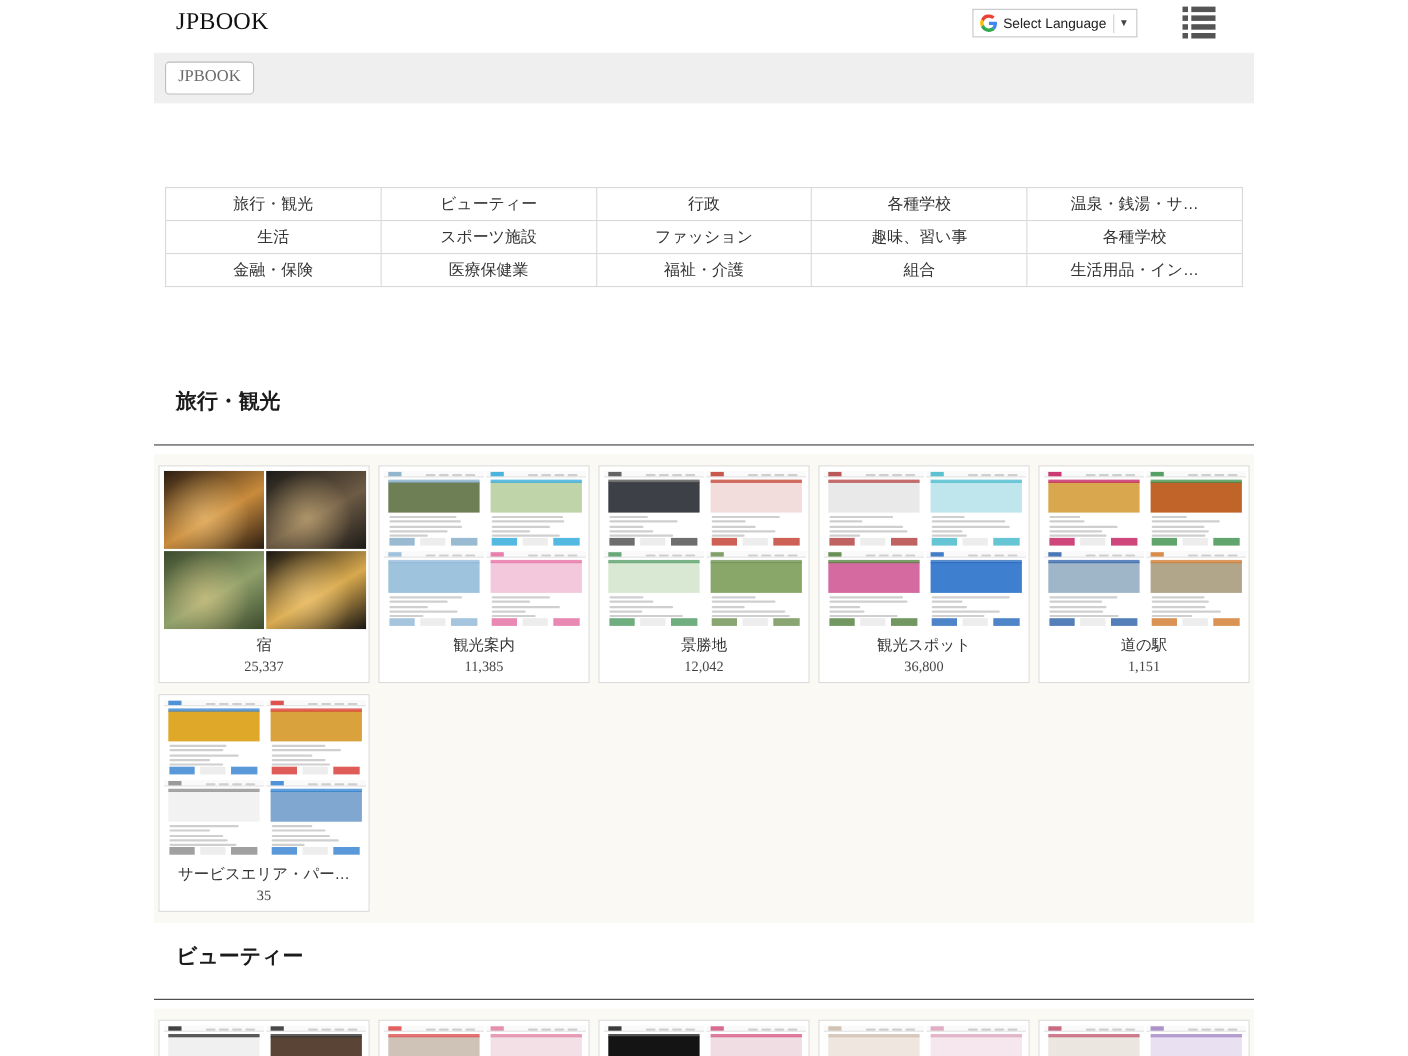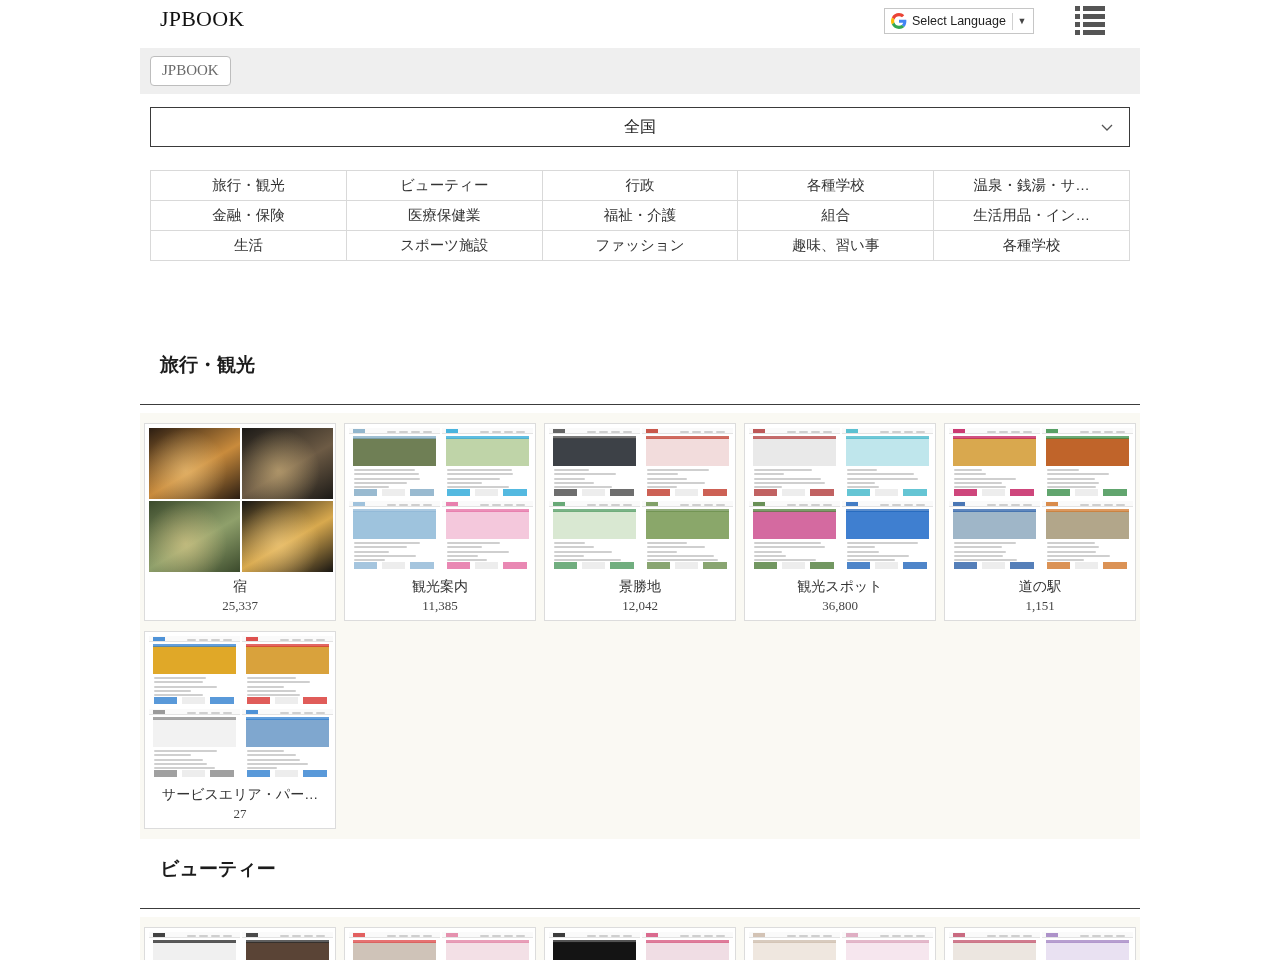--- a/index.html
+++ b/index.html
@@ -173,51 +173,43 @@
           <div class="sq"></div>
           <div class="bar"></div>
         </div>
     </div>
   </div>
 
   <div class="crumb-bar">
     <div class="crumb-btn">JPBOOK</div>
   </div>
 
-  <div class="region-select">
-    <span class="region-value">全国</span>
-    <span class="region-caret">
-      <svg viewBox="0 0 16 16" width="16" height="16">
-        <path d="M3 6 L8 11 L13 6" fill="none" stroke="#555" stroke-width="1.3"></path>
-      </svg>
-    </span>
-  </div>
 
   <table class="cat-table">
     <tbody id="cat-body">
         <tr>
           <td>旅行・観光</td>
           <td>ビューティー</td>
           <td>行政</td>
           <td>各種学校</td>
           <td>温泉・銭湯・サ…</td>
         </tr>
         <tr>
+          <td>生活</td>
+          <td>スポーツ施設</td>
+          <td>ファッション</td>
+          <td>趣味、習い事</td>
+          <td>各種学校</td>
+        </tr>
+        <tr>
           <td>金融・保険</td>
           <td>医療保健業</td>
           <td>福祉・介護</td>
           <td>組合</td>
           <td>生活用品・イン…</td>
-        </tr>
-        <tr>
-          <td>生活</td>
-          <td>スポーツ施設</td>
-          <td>ファッション</td>
-          <td>趣味、習い事</td>
-          <td>各種学校</td>
         </tr>
       </tbody>
   </table>
 
   <div id="sections-host">
       <div class="section-title" style="top: 352px;">旅行・観光</div>
       <div class="section-rule" style="top: 404px;"></div>
       <div class="section-body" style="top: 413px;">
         <div class="card-row">
           <div class="card">
@@ -661,21 +653,21 @@
                   <div class="ln" style="left: 5%; top: 70%; width: 59%;"></div>
                   <div class="ln" style="left: 5%; top: 76%; width: 68%;"></div>
                   <div class="ln" style="left: 5%; top: 82%; width: 33%;"></div>
                   <div class="blk" style="left: 5%; top: 86%; width: 26%; height: 10%; background: rgb(47, 127, 208); opacity: 0.8;"></div>
                   <div class="blk" style="left: 36%; top: 86%; width: 26%; height: 10%; background: rgb(232, 232, 232); opacity: 0.8;"></div>
                   <div class="blk" style="left: 67%; top: 86%; width: 26%; height: 10%; background: rgb(47, 127, 208); opacity: 0.8;"></div>
                 </div>
               </div>
             </div>
             <div class="card-label">サービスエリア・パー…</div>
-            <div class="card-count">27</div>
+            <div class="card-count">35</div>
           </div>
         </div>
       </div>
       <div class="section-title" style="top: 856px;">ビューティー</div>
       <div class="section-rule" style="top: 908px;"></div>
       <div class="section-body" style="top: 917px;">
         <div class="card-row">
           <div class="card">
             <div class="thumbs">
               <div class="thumb">

